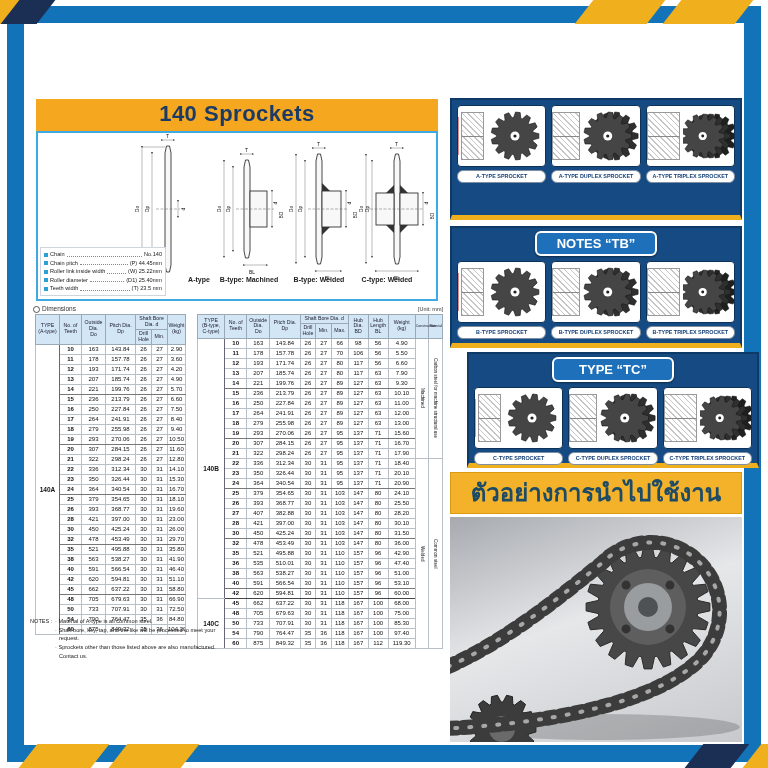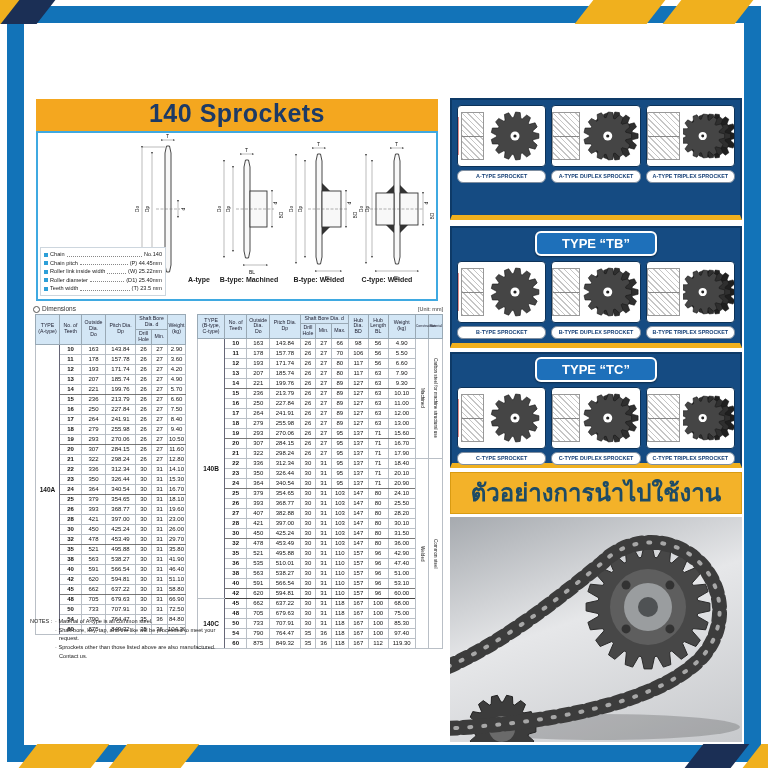--- a/index.html
+++ b/index.html
@@ -6,21 +6,21 @@
   body{width:768px;height:768px;position:relative;background:#fff;
        font-family:"Liberation Sans", sans-serif;overflow:hidden;}
   .abs{position:absolute;}
   
   #frame{left:7px;top:6px;width:754px;height:756px;border:17px solid #1273b8;box-sizing:border-box;}
   .stripe{position:absolute;height:24px;transform:skewX(-38deg);}
   .stripe.y{background:#f0b01e;}
   .stripe.n{background:#1b2f55;}
   
   #title-bar{left:36px;top:99px;width:402px;height:38px;background:#f4a71f;color:#1c3a66;
-     font-weight:bold;font-size:25px;line-height:29px;text-align:center;letter-spacing:.5px;}
+     font-weight:bold;font-size:22px;line-height:29px;text-align:center;letter-spacing:.5px;}
   #drawing-box{left:36px;top:131px;width:402px;height:170px;border:2px solid #3fa9e1;box-sizing:border-box;background:#fff;}
   #drawing-box svg{position:absolute;left:0;top:0;}
   .variant-label{position:absolute;top:143px;font-size:7px;font-weight:bold;color:#222;text-align:center;}
   
   #spec-list{position:absolute;left:2px;bottom:3px;width:126px;background:#fff;border:1px solid #cdd6de;padding:2px 3px;box-sizing:border-box;}
   .spec-item{display:flex;align-items:flex-end;font-size:5.6px;line-height:8.6px;color:#222;white-space:nowrap;}
   .spec-bullet{width:4px;height:4px;background:#2d9fd8;margin:2px 2px 2px 0;flex:none;}
   .spec-leader{flex:1;border-bottom:1px dotted #888;margin:0 2px 2px 2px;min-width:4px;}
   .spec-value{flex:none;}
   #dims-label{left:33px;top:305px;font-size:6.5px;color:#333;}
@@ -915,21 +915,21 @@
           </svg>
         </div>
       </div>
       <div class="captions">
         <div class="caption">A-TYPE SPROCKET</div>
         <div class="caption">A-TYPE DUPLEX SPROCKET</div>
         <div class="caption">A-TYPE TRIPLEX SPROCKET</div>
       </div>
     </div>
     <div class="panel abs" style="top: 226px; height: 122px;">
-      <div class="panel-header">TYPE “TB”</div>
+      <div class="panel-header">NOTES “TB”</div>
       <div class="cards">
         <div class="card">
           <div class="card-draw" style="width: 21px;"></div>
           <svg width="56" height="56" viewBox="0 0 56 56">
             <polygon points="46.1,24.3 51.9,25.7 51.9,30.3 46.1,31.7 45.8,33.1 50.2,37.1 48.1,41.2 42.3,39.7 41.4,40.8 43.5,46.3 39.7,49.0 35.2,45.0 33.9,45.5 33.2,51.4 28.6,52.0 26.5,46.4 25.1,46.3 21.7,51.2 17.4,49.5 18.1,43.6 16.9,42.8 11.7,45.6 8.6,42.1 12.0,37.2 11.3,36.0 5.4,36.0 4.3,31.5 9.5,28.7 9.5,27.3 4.3,24.5 5.4,20.0 11.3,20.0 12.0,18.8 8.6,13.9 11.7,10.4 16.9,13.2 18.1,12.4 17.4,6.5 21.7,4.8 25.1,9.7 26.5,9.6 28.6,4.0 33.2,4.6 33.9,10.5 35.2,11.0 39.7,7.0 43.5,9.7 41.4,15.2 42.3,16.3 48.1,14.8 50.2,18.9 45.8,22.9" fill="#454545" stroke="#161616" stroke-width=".6"></polygon>
             <circle cx="28" cy="28" r="4.5" fill="#fff"></circle>
             <circle cx="28" cy="28" r="1.6" fill="#222"></circle>
           </svg>
         </div>
         <div class="card">
@@ -951,21 +951,21 @@
             <circle cx="21.5" cy="28" r="1.6" fill="#222"></circle>
           </svg>
         </div>
       </div>
       <div class="captions">
         <div class="caption">B-TYPE SPROCKET</div>
         <div class="caption">B-TYPE DUPLEX SPROCKET</div>
         <div class="caption">B-TYPE TRIPLEX SPROCKET</div>
       </div>
     </div>
-    <div class="panel abs" style="top: 352px; height: 116px;">
+    <div class="panel abs" style="top: 352px; height: 116px; margin-left: 17px;">
       <div class="panel-header">TYPE “TC”</div>
       <div class="cards">
         <div class="card">
           <div class="card-draw" style="width: 21px;"></div>
           <svg width="56" height="56" viewBox="0 0 56 56">
             <polygon points="46.1,24.3 51.9,25.7 51.9,30.3 46.1,31.7 45.8,33.1 50.2,37.1 48.1,41.2 42.3,39.7 41.4,40.8 43.5,46.3 39.7,49.0 35.2,45.0 33.9,45.5 33.2,51.4 28.6,52.0 26.5,46.4 25.1,46.3 21.7,51.2 17.4,49.5 18.1,43.6 16.9,42.8 11.7,45.6 8.6,42.1 12.0,37.2 11.3,36.0 5.4,36.0 4.3,31.5 9.5,28.7 9.5,27.3 4.3,24.5 5.4,20.0 11.3,20.0 12.0,18.8 8.6,13.9 11.7,10.4 16.9,13.2 18.1,12.4 17.4,6.5 21.7,4.8 25.1,9.7 26.5,9.6 28.6,4.0 33.2,4.6 33.9,10.5 35.2,11.0 39.7,7.0 43.5,9.7 41.4,15.2 42.3,16.3 48.1,14.8 50.2,18.9 45.8,22.9" fill="#454545" stroke="#161616" stroke-width=".6"></polygon>
             <circle cx="28" cy="28" r="4.5" fill="#fff"></circle>
             <circle cx="28" cy="28" r="1.6" fill="#222"></circle>
           </svg>
         </div>

